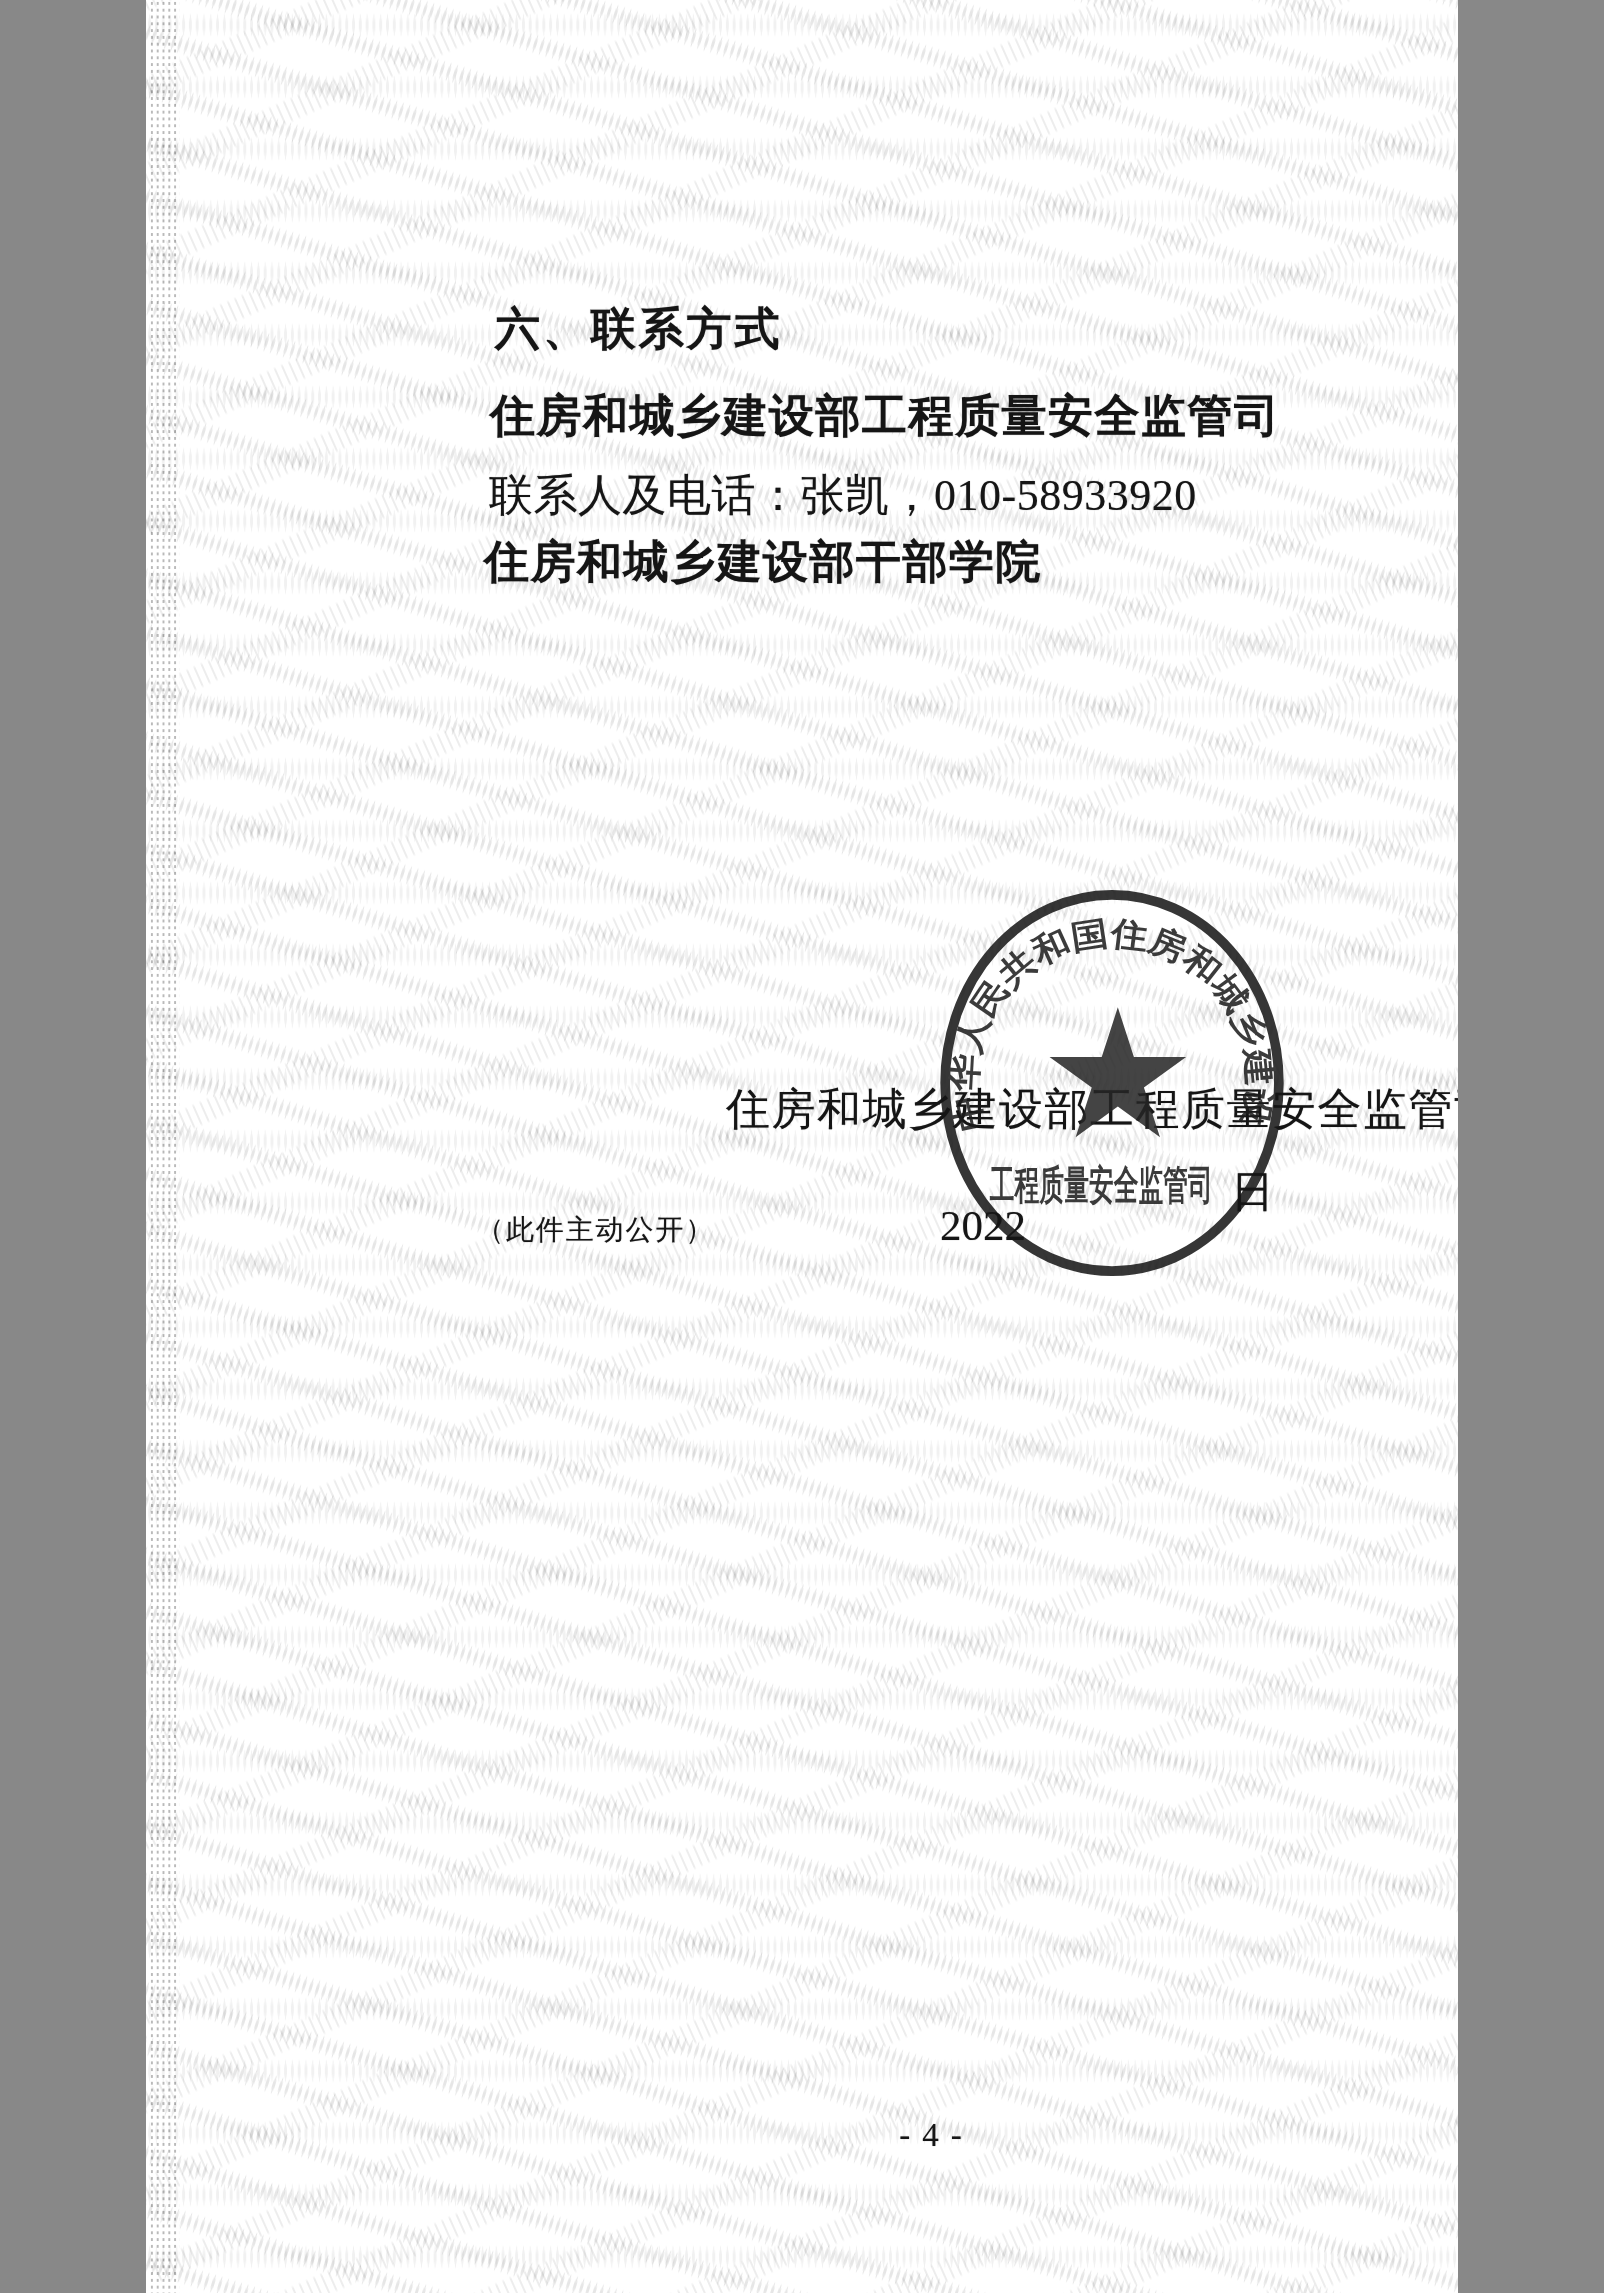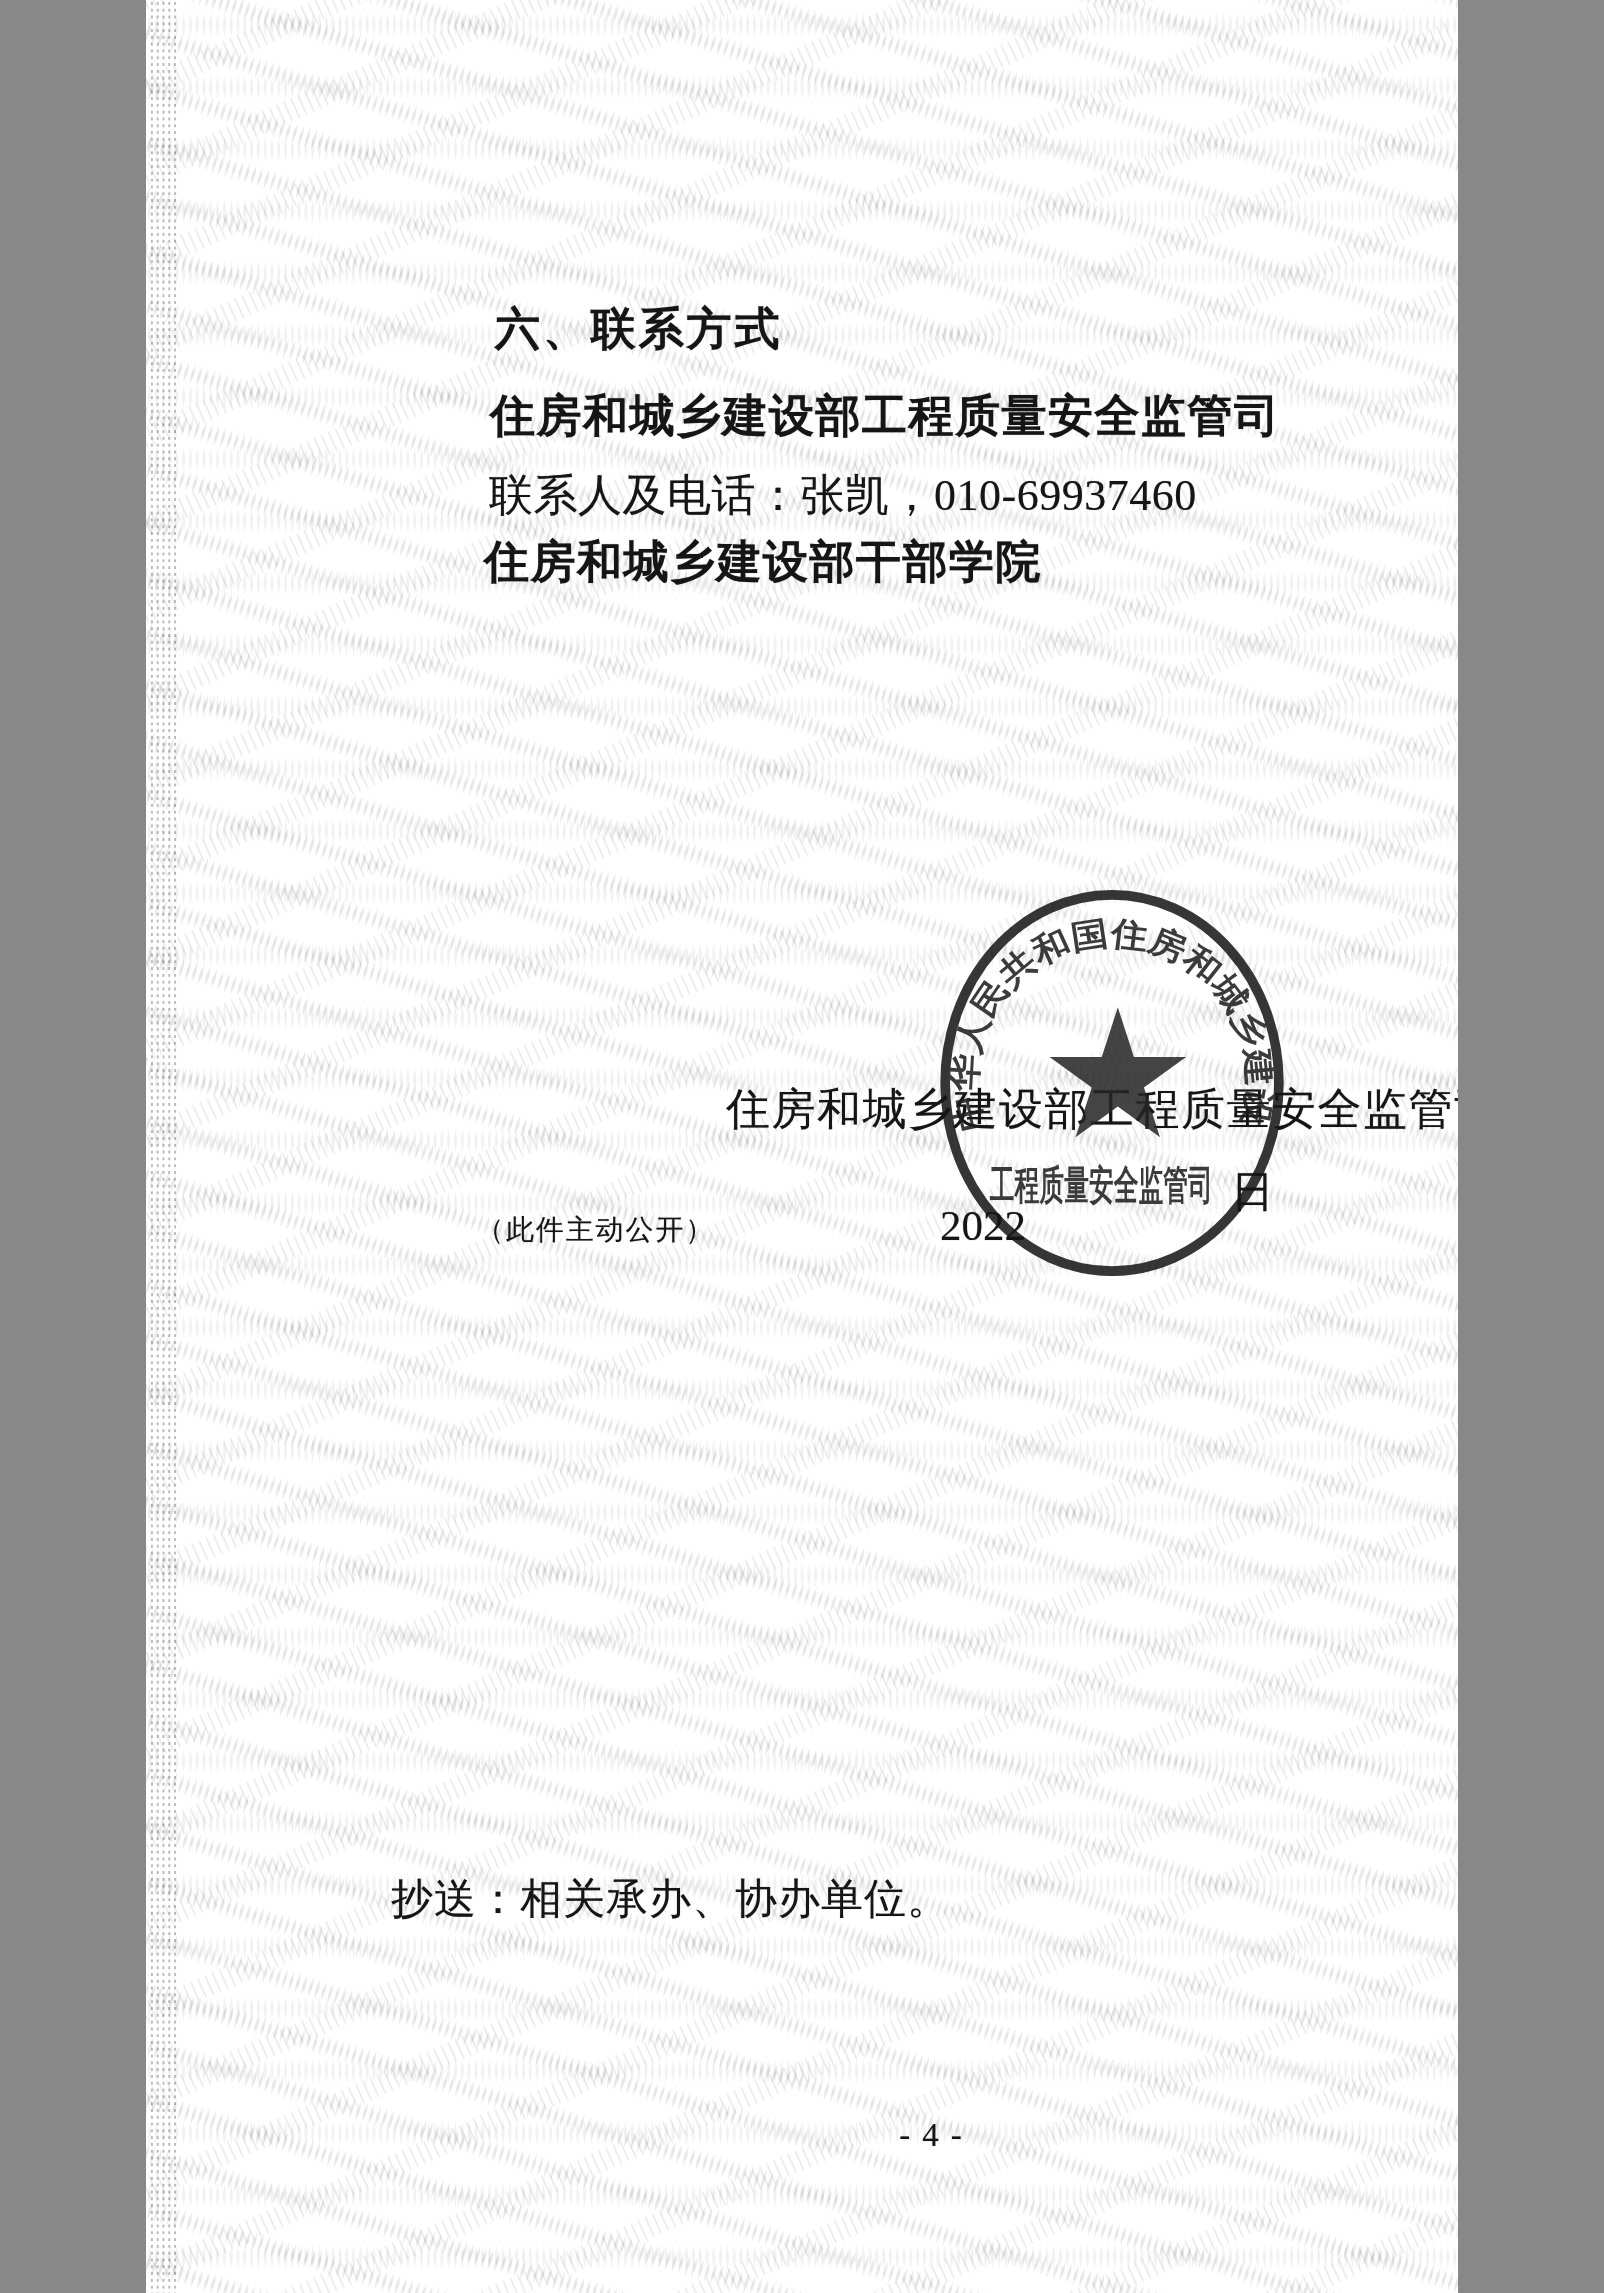--- a/index.html
+++ b/index.html
@@ -76,36 +76,35 @@
 
 <div class="page">
 
   <div class="tex tex-a"></div>
   <div class="tex tex-b"></div>
   <div class="tex tex-c"></div>
   <div class="edge-noise"></div>
 
   <div class="t heading">六、联系方式</div>
   <div class="t org org-1">住房和城乡建设部工程质量安全监管司</div>
-  <div class="t body-line line-1">联系人及电话：张凯，010-69937460</div>
+  <div class="t body-line line-1">联系人及电话：张凯，010-58933920</div>
   <div class="t org org-2">住房和城乡建设部干部学院</div>
 
   <div class="t sig-org">住房和城乡建设部工程质量安全监管司</div>
   <div class="t date-prefix">2022</div>
   <div class="t date-suffix">日</div>
   <div class="t note">（此件主动公开）</div>
 
   <svg class="seal" viewBox="0 0 400 400">
     <ellipse cx="200" cy="200" rx="172" ry="194" fill="none" stroke="#161616" stroke-width="10"></ellipse>
     <path id="sealArc" d="M 68.4 245.9 A 140 140 0 1 1 331.6 245.9" fill="none"></path>
     <text font-size="35">
       <textPath href="#sealArc" startOffset="0" textLength="570" lengthAdjust="spacingAndGlyphs">中华人民共和国住房和城乡建设部</textPath>
     </text>
     <polygon fill="#262626" points="206,122 222.6,173.1 276.4,173.1 232.9,204.7 249.5,255.9 206,224.3 162.5,255.9 179.1,204.7 135.6,173.1 189.4,173.1">
     </polygon>
     <text x="189" y="320" font-size="42" text-anchor="middle" textLength="230" lengthAdjust="spacingAndGlyphs">工程质量安全监管司</text>
   </svg>
 
-  <div class="t cc-line">抄送：相关承办、协办单位。</div>
   <div class="t page-num">- 4 -</div>
 
 </div>
 
 
 </body></html>

